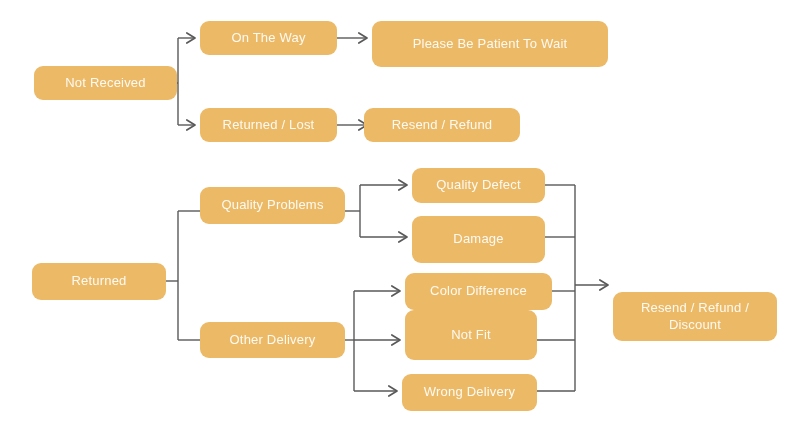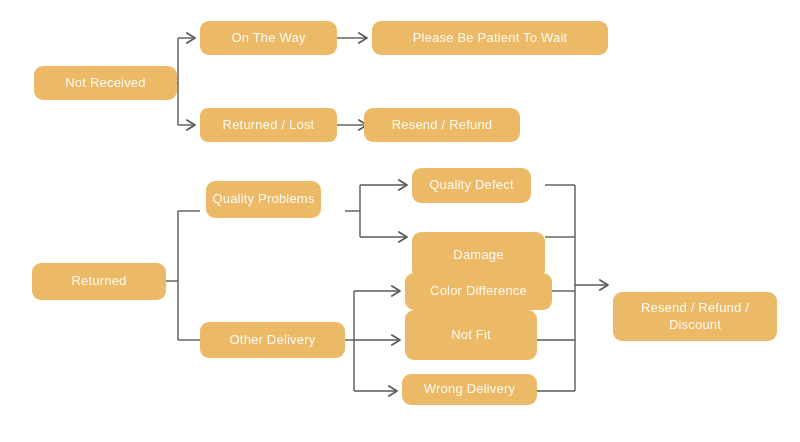--- a/index.html
+++ b/index.html
@@ -73,26 +73,26 @@
       <polyline points="545,237 575,237" fill="none" stroke="#595959" stroke-width="1.4"></polyline>
       <polyline points="552,291 575,291" fill="none" stroke="#595959" stroke-width="1.4"></polyline>
       <polyline points="537,340 575,340" fill="none" stroke="#595959" stroke-width="1.4"></polyline>
       <polyline points="537,391 575,391" fill="none" stroke="#595959" stroke-width="1.4"></polyline>
       <polyline points="575,185 575,391" fill="none" stroke="#595959" stroke-width="1.4"></polyline>
       <polyline points="575,285 608,285" fill="none" stroke="#595959" stroke-width="1.4" marker-end="url(#arrowhead)"></polyline>
     </svg>
 
   <div class="node" style="left: 34px; top: 66px; width: 143px; height: 34px;">Not Received</div>
   <div class="node" style="left: 200px; top: 21px; width: 137px; height: 34px;">On The Way</div>
-  <div class="node" style="left: 372px; top: 21px; width: 236px; height: 34px;">Please Be Patient To Wait</div>
-  <div class="node" style="left: 200px; top: 108px; width: 137px; height: 34px; border-radius: 8px;">Returned / Lost</div>
+  <div class="node" style="left: 372px; top: 21px; width: 236px; height: 46px;">Please Be Patient To Wait</div>
+  <div class="node" style="left: 200px; top: 108px; width: 137px; height: 34px;">Returned / Lost</div>
   <div class="node" style="left: 364px; top: 108px; width: 156px; height: 34px;">Resend / Refund</div>
   <div class="node" style="left: 32px; top: 263px; width: 134px; height: 37px;">Returned</div>
-  <div class="node" style="left: 200px; top: 181px; width: 115px; height: 37px; margin-left: 6px;">Quality Problems</div>
+  <div class="node" style="left: 200px; top: 187px; width: 145px; height: 37px;">Quality Problems</div>
   <div class="node" style="left: 200px; top: 322px; width: 145px; height: 36px;">Other Delivery</div>
-  <div class="node" style="left: 412px; top: 168px; width: 119px; height: 35px; text-align: right;">Quality Defect</div>
-  <div class="node" style="left: 412px; top: 232px; width: 133px; height: 47px;">Damage</div>
+  <div class="node" style="left: 412px; top: 168px; width: 133px; height: 35px; text-align: right;">Quality Defect</div>
+  <div class="node" style="left: 412px; top: 216px; width: 133px; height: 47px;">Damage</div>
   <div class="node" style="left: 405px; top: 273px; width: 147px; height: 37px;">Color Difference</div>
   <div class="node" style="left: 405px; top: 310px; width: 132px; height: 50px;">Not Fit</div>
-  <div class="node" style="left: 402px; top: 374px; width: 135px; height: 31px;">Wrong Delivery</div>
+  <div class="node" style="left: 402px; top: 374px; width: 135px; height: 37px;">Wrong Delivery</div>
   <div class="node" style="left: 613px; top: 261px; width: 164px; height: 49px; margin-top: 31px;">Resend / Refund / Discount</div>
 
 </div>
 
 </body></html>

